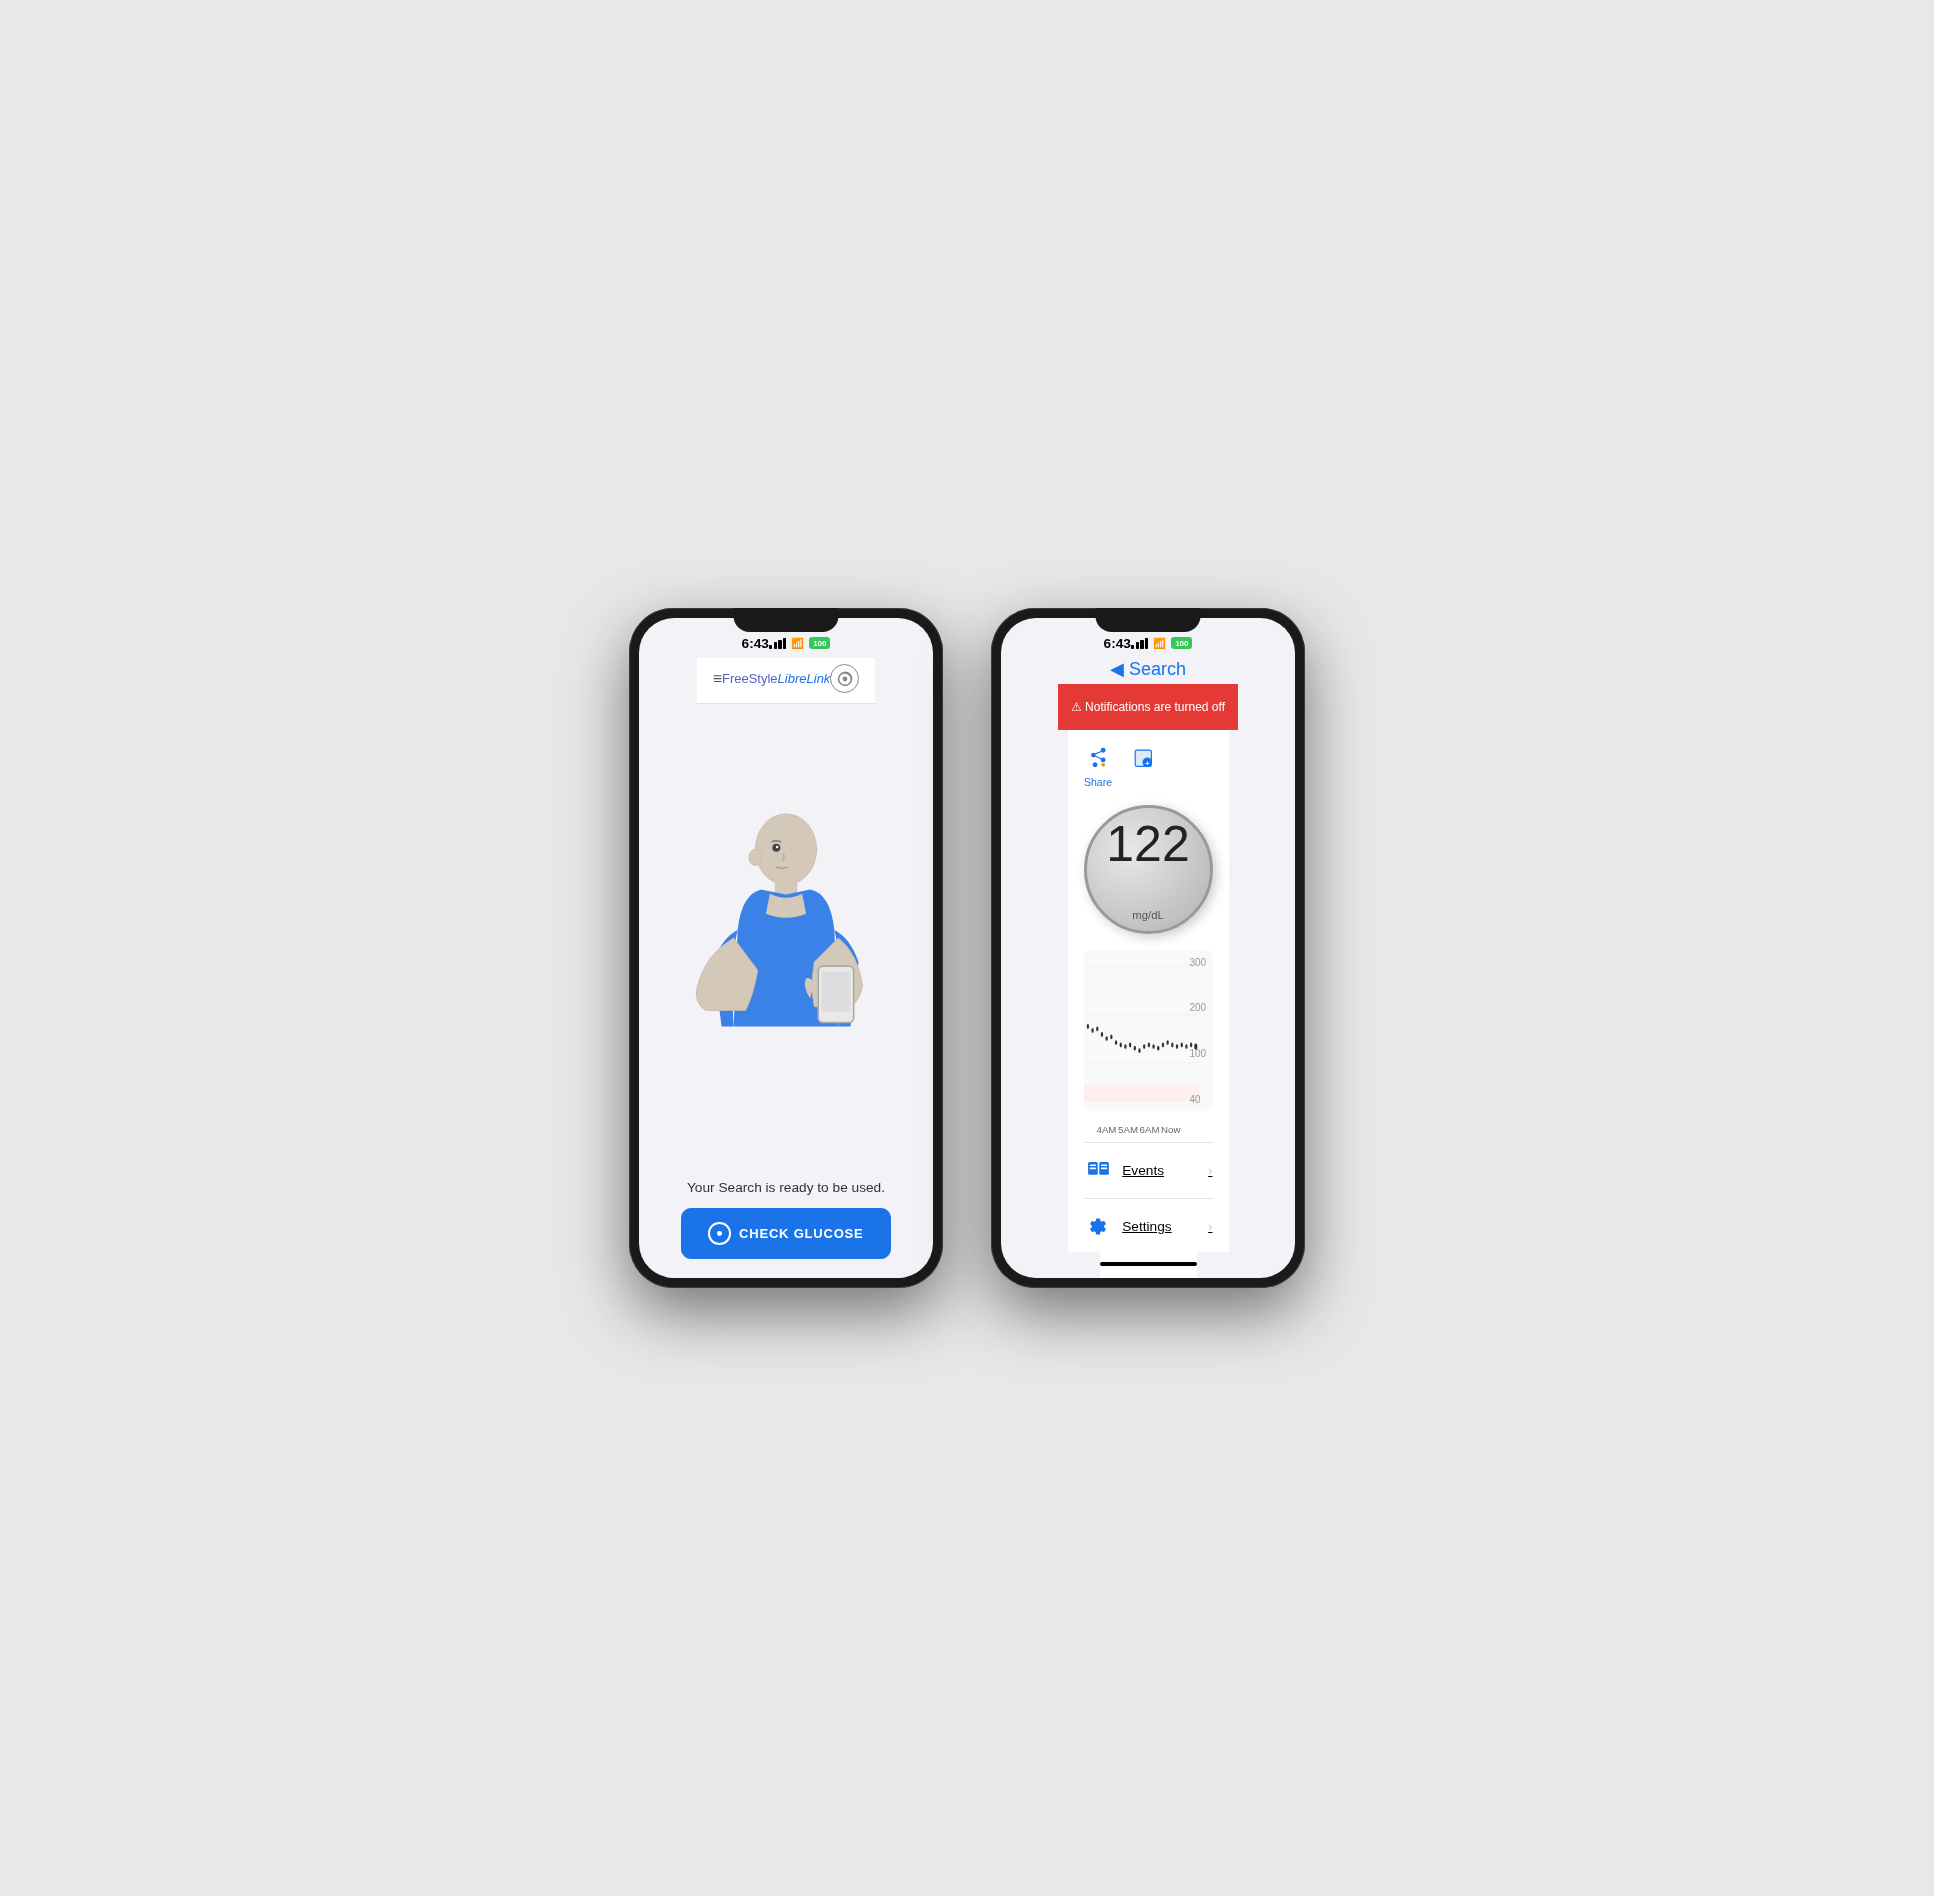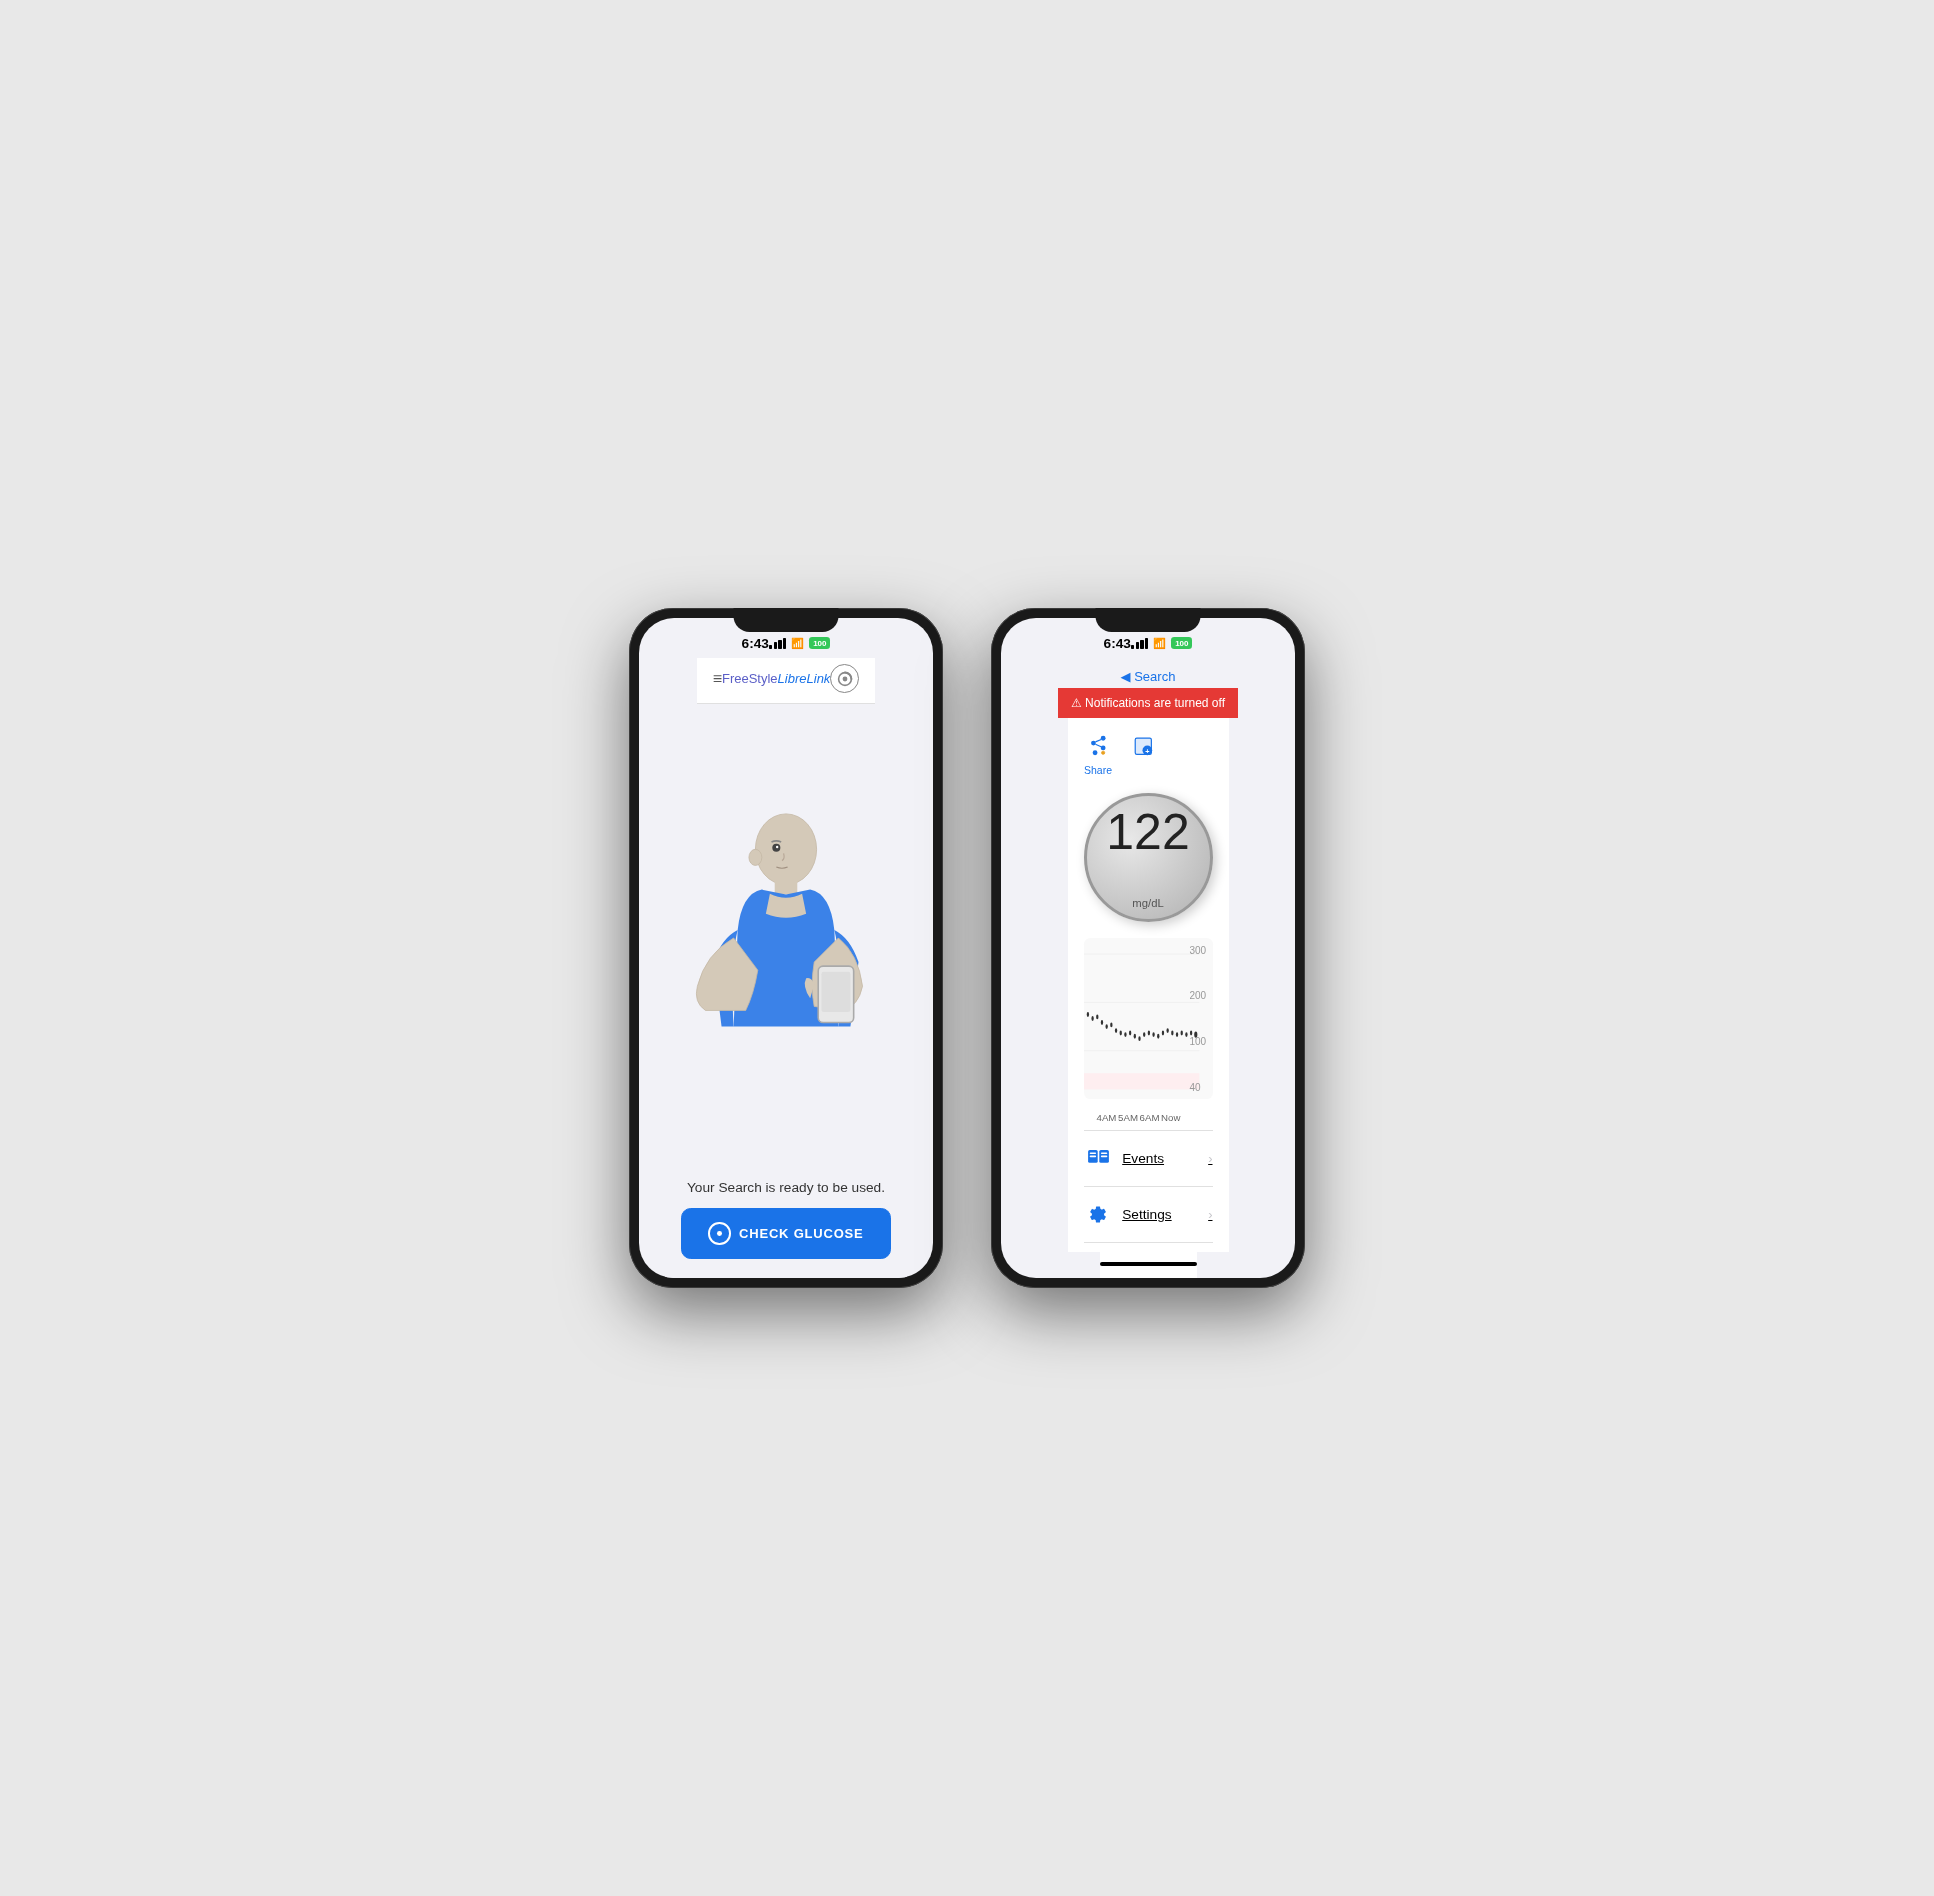--- a/index.html
+++ b/index.html
@@ -235,40 +235,39 @@
       width: 97px;
       height: 4px;
       background: rgba(255,255,255,0.4);
       border-radius: 2.4px;
       margin-top: 4.8px;
     }
 
     
     .phone2-notification {
       background: #e53935;
-      padding: 8px 13px;
+      padding: 16px 13px;
       display: flex;
       align-items: center;
       justify-content: center;
       gap: 6.4px;
     }
 
     .notification-text {
       color: #fff;
       font-size: 12px;
       font-weight: 500;
     }
 
     .back-link {
       color: #1a73e8;
-      font-size: 13px;
+      font-size: 18px;
       display: flex;
       align-items: center;
       gap: 3.2px;
-      margin-top: 11px;
     }
 
     .phone2-content {
       flex: 1;
       background: #fff;
       display: flex;
       flex-direction: column;
       padding: 13px 16px;
       overflow: hidden;
     }

